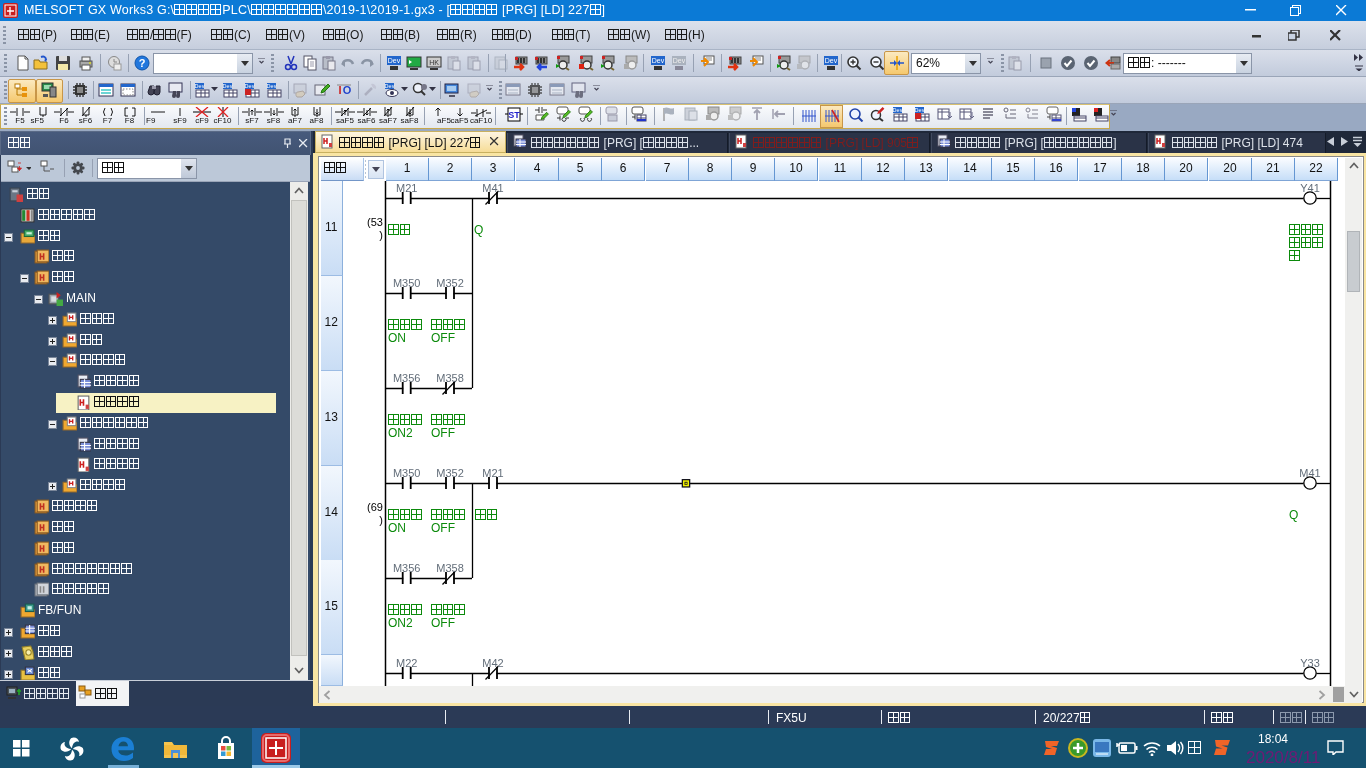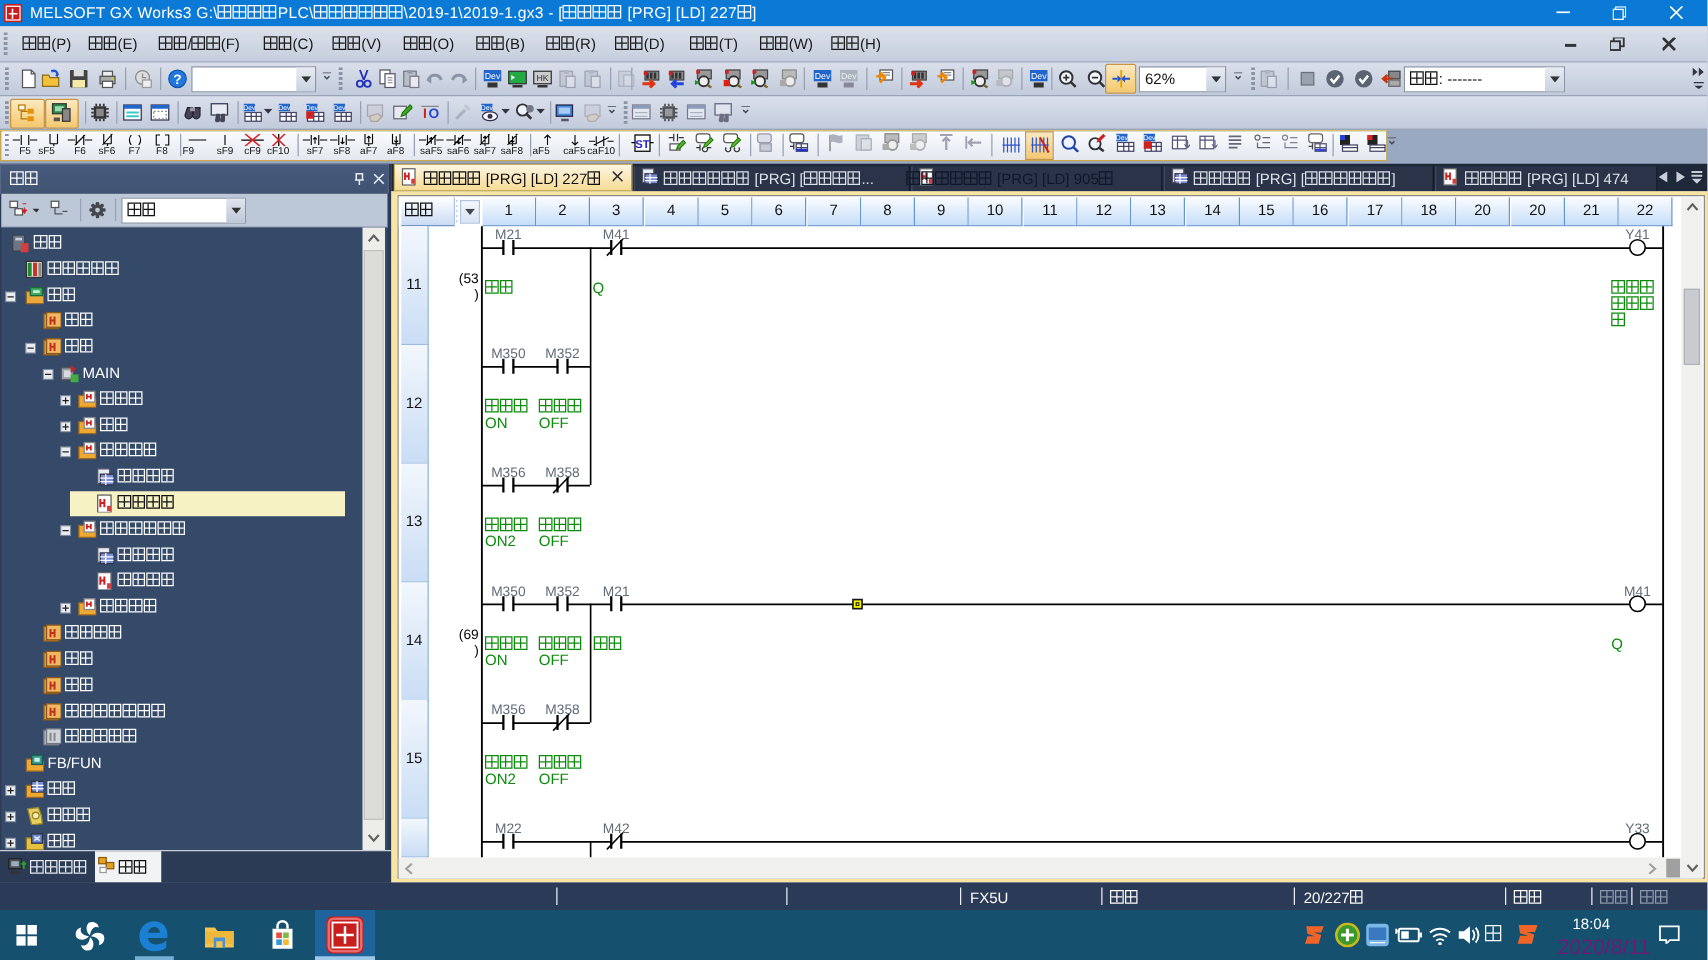--- a/index.html
+++ b/index.html
@@ -551,21 +551,21 @@
 <svg class="a" style="left:399.5px;top:107px" width="20" height="10">
     <path d="M7 0v8M13 0v8M7 8h6M10 8v2M10 2v5M8.5 5.5L10 7l1.5-1.5M6 9L14 0" stroke="#000" stroke-width="0.9" fill="none"></path>
   </svg>
 <div class="a" style="left:397.5px;top:116px;white-space:nowrap;font-size:8px;color:#111">
     <div style="width:24px;text-align:center">saF8</div>
   </div>
 <svg class="a" style="left:428px;top:107px" width="20" height="10">
     <path d="M10 9V1M7.5 3.5L10 1l2.5 2.5" stroke="#000" stroke-width="0.9" fill="none"></path>
   </svg>
 <div class="a" style="left:426px;top:116px;white-space:nowrap;font-size:8px;color:#111">
-    <div style="width:36px;text-align:left">aF5</div>
+    <div style="width:36px;text-align:center">aF5</div>
   </div>
 <svg class="a" style="left:449.5px;top:107px" width="20" height="10">
     <path d="M10 1v8M7.5 6.5L10 9l2.5-2.5" stroke="#000" stroke-width="0.9" fill="none"></path>
   </svg>
 <div class="a" style="left:447.5px;top:116px;white-space:nowrap;font-size:8px;color:#111">
     <div style="width:24px;text-align:center">caF5</div>
   </div>
 <svg class="a" style="left:471px;top:107px" width="20" height="10">
     <path d="M0 6h5M15 6h5M6 2v8M12 2v8M4 9L16 3" stroke="#000" stroke-width="0.9" fill="none"></path>
   </svg>
@@ -1032,21 +1032,21 @@
     <rect x="4" y="5" width="10" height="8" fill="#7A8ED8" stroke="#334"></rect>
     <path d="M4 8h10M4 10.5h10M8 5v8" stroke="#fff"></path>
   </svg>
 <div class="a" style="left:531px;top:136px;white-space:nowrap;font-size:12px;color:#DDE2EA"><i class="k"></i><i class="k"></i><i class="k"></i><i class="k"></i><i class="k"></i><i class="k"></i> [PRG] [<i class="k"></i><i class="k"></i><i class="k"></i><i class="k"></i>...</div>
 <div class="a" style="left:729px;top:133px;width:201px;height:20px;background:#2A3347;border-left:1px solid #404A5E;border-right:1px solid #141B28"></div>
 <svg class="a" style="left:734px;top:134px" width="15" height="15">
     <rect x="2" y="1" width="10" height="13" fill="#fff" stroke="#666"></rect>
     <path d="M4 4v6M7 4v6M4 7h3" stroke="#CC2020" stroke-width="1.5"></path>
     <path d="M9 9h3v4H9z" fill="#D04040"></path>
   </svg>
-<div class="a" style="left:725px;top:136px;white-space:nowrap;font-size:12px;color:#0f172a"><i class="k"></i><i class="k"></i><i class="k"></i><i class="k"></i><i class="k"></i><i class="k"></i> [PRG] [LD] 905<i class="k"></i></div>
+<div class="a" style="left:753px;top:136px;white-space:nowrap;font-size:12px;color:#7f1d1d"><i class="k"></i><i class="k"></i><i class="k"></i><i class="k"></i><i class="k"></i><i class="k"></i> [PRG] [LD] 905<i class="k"></i></div>
 <div class="a" style="left:931px;top:133px;width:216px;height:20px;background:#2A3347;border-left:1px solid #404A5E;border-right:1px solid #141B28"></div>
 <svg class="a" style="left:936px;top:134px" width="15" height="15">
     <rect x="2" y="1" width="9" height="11" fill="#E8ECF4" stroke="#556"></rect>
     <rect x="4" y="5" width="10" height="8" fill="#7A8ED8" stroke="#334"></rect>
     <path d="M4 8h10M4 10.5h10M8 5v8" stroke="#fff"></path>
   </svg>
 <div class="a" style="left:955px;top:136px;white-space:nowrap;font-size:12px;color:#DDE2EA"><i class="k"></i><i class="k"></i><i class="k"></i><i class="k"></i> [PRG] [<i class="k"></i><i class="k"></i><i class="k"></i><i class="k"></i><i class="k"></i><i class="k"></i>]</div>
 <div class="a" style="left:1148px;top:133px;width:178px;height:20px;background:#2A3347;border-left:1px solid #404A5E;border-right:1px solid #141B28"></div>
 <svg class="a" style="left:1153px;top:134px" width="15" height="15">
     <rect x="2" y="1" width="10" height="13" fill="#fff" stroke="#666"></rect>

